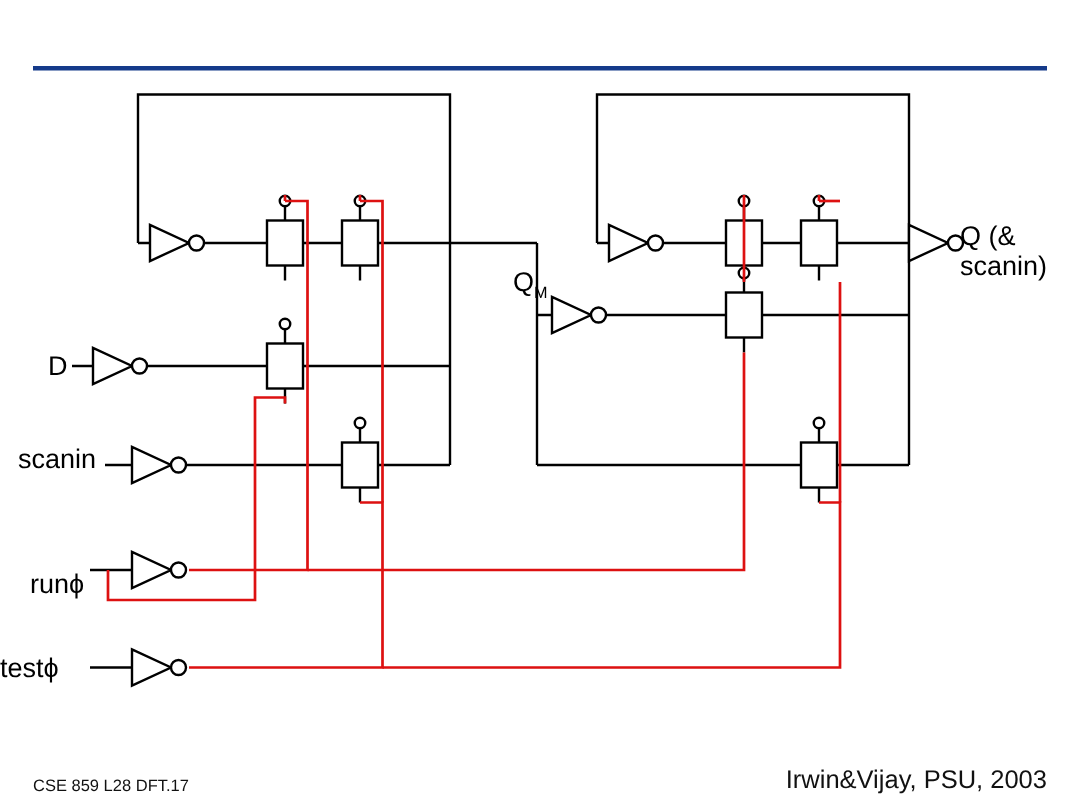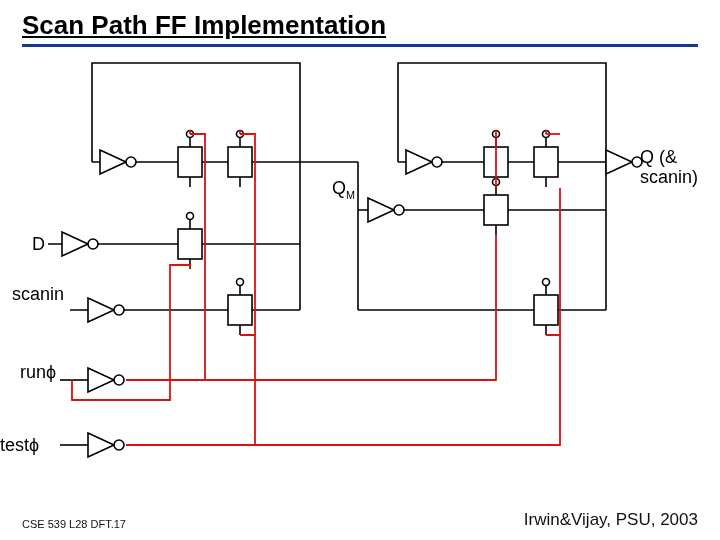--- a/index.html
+++ b/index.html
@@ -10,34 +10,33 @@
   .footer-l{position:absolute;left:22px;bottom:10px;font-size:11px;color:#111}
   .footer-r{position:absolute;right:22px;bottom:10px;font-size:17px;color:#111}
   sub{font-size:60%}
   svg{position:absolute;left:0;top:0}
 </style>
 </head>
 <body>
 
 <div class="slide">
 
-  <div class="title">Scan Path FF Implementation</div>
   <div class="title-rule"></div>
 
-  <div class="lbl" style="left:332px;top:178px">
+  <div class="lbl" style="left:342px;top:178px">
     <span>Q</span><sub>M</sub>
   </div>
   <div class="lbl" style="left:640px;top:147px">Q (&amp;</div>
   <div class="lbl" style="left:640px;top:167px">scanin)</div>
   <div class="lbl" style="left:32px;top:234px">D</div>
-  <div class="lbl" style="left:12px;top:284px">scanin</div>
-  <div class="lbl" style="left:20px;top:362px">runϕ</div>
+  <div class="lbl" style="left:12px;top:296px">scanin</div>
+  <div class="lbl" style="left:20px;top:379px">runϕ</div>
   <div class="lbl" style="left:0;top:435px">testϕ</div>
 
-  <div class="footer-l">CSE 539  L28 DFT.17</div>
+  <div class="footer-l">CSE 859  L28 DFT.17</div>
   <div class="footer-r">Irwin&amp;Vijay, PSU, 2003</div>
 
   <svg width="720" height="540">
     <defs>
 
       <g id="inv">
         <polygon points="0,-12 0,12 26,0" fill="#fff" stroke="#000" stroke-width="1.6"></polygon>
         <circle cx="31" cy="0" r="5" fill="#fff" stroke="#000" stroke-width="1.6"></circle>
       </g>
 

